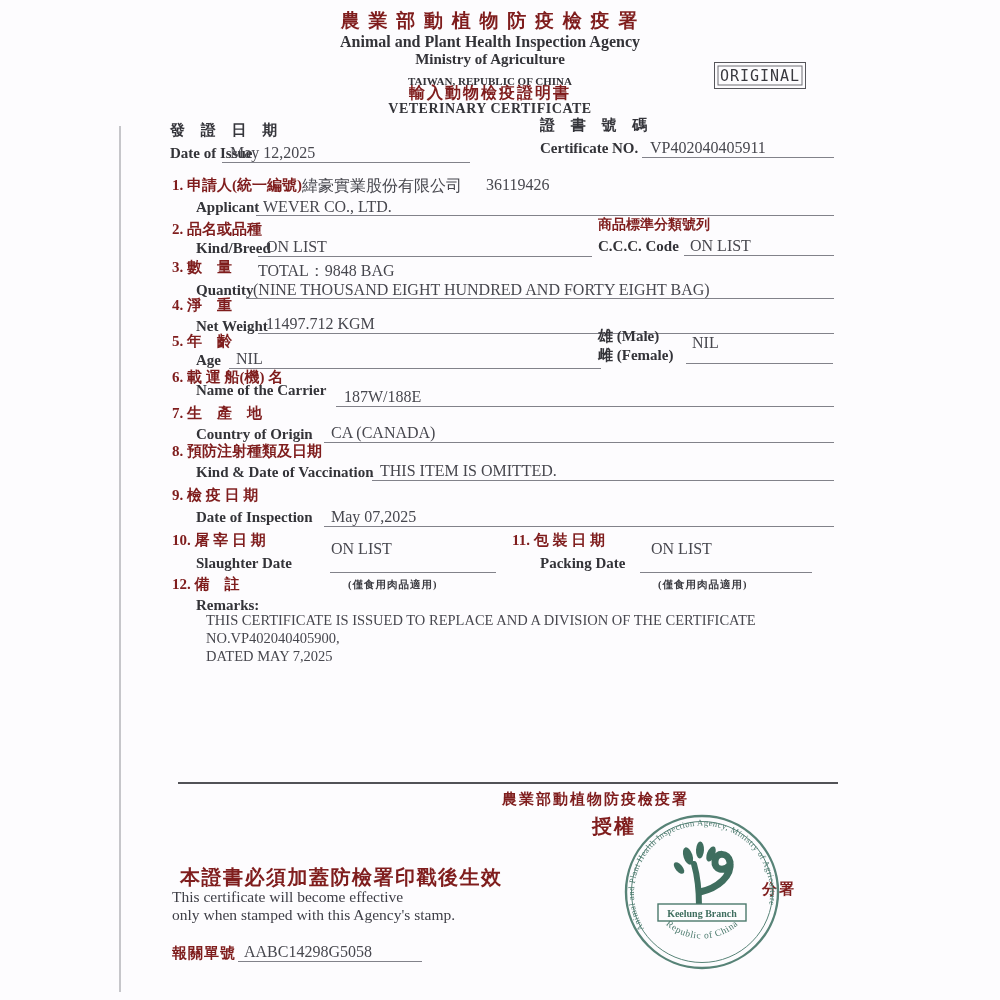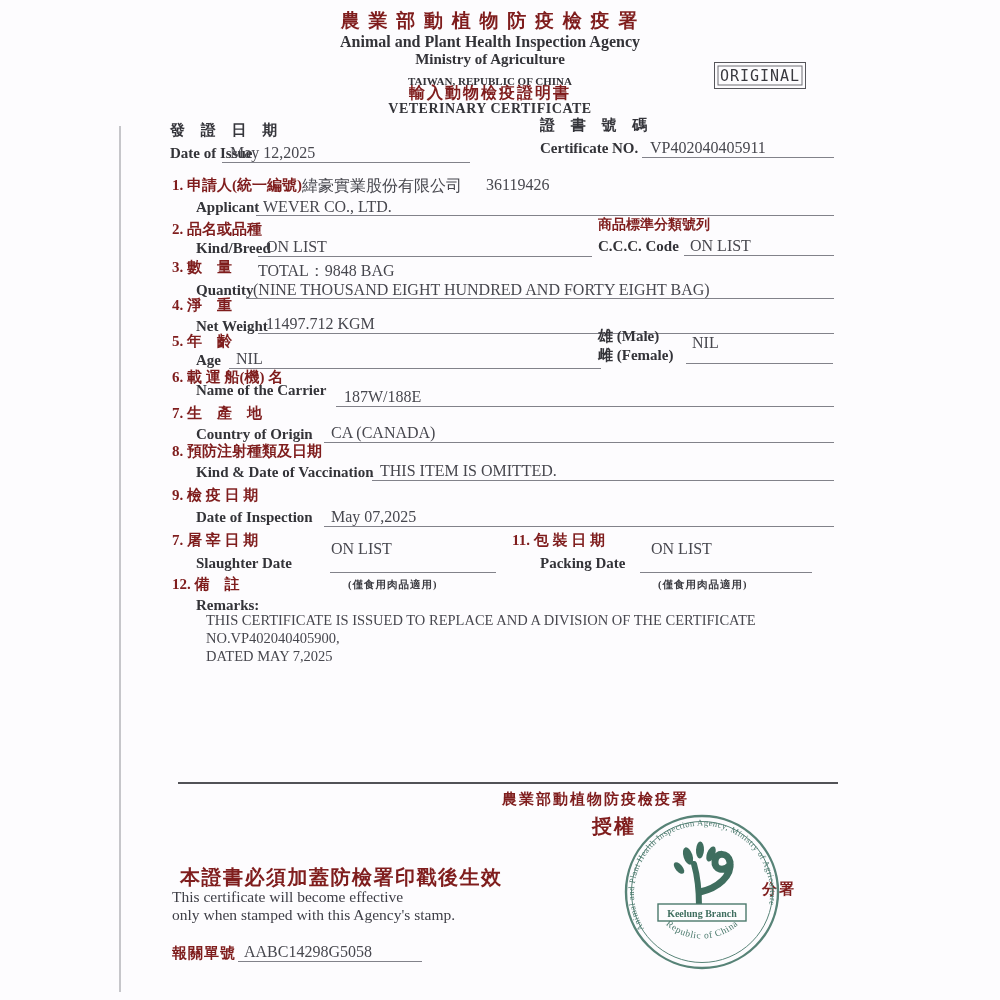--- a/index.html
+++ b/index.html
@@ -100,21 +100,21 @@
 <div class="abs zh" style="left:172px;top:442px;">8. 預防注射種類及日期</div>
 <div class="abs enb" style="left:196px;top:464px;">Kind &amp; Date of Vaccination</div>
 <div class="abs val" style="left:380px;top:462px;">THIS ITEM IS OMITTED.</div>
 <div class="ul" style="left:372px;top:480px;width:462px;"></div>
 
 <div class="abs zh" style="left:172px;top:486px;">9. 檢 疫 日 期</div>
 <div class="abs enb" style="left:196px;top:509px;">Date of Inspection</div>
 <div class="abs val" style="left:331px;top:508px;">May 07,2025</div>
 <div class="ul" style="left:324px;top:526px;width:510px;"></div>
 
-<div class="abs zh" style="left:172px;top:531px;">7. 屠 宰 日 期</div>
+<div class="abs zh" style="left:172px;top:531px;">10. 屠 宰 日 期</div>
 <div class="abs val" style="left:331px;top:540px;">ON LIST</div>
 <div class="abs enb" style="left:196px;top:555px;">Slaughter Date</div>
 <div class="ul" style="left:330px;top:572px;width:166px;"></div>
 <div class="abs note" style="left:348px;top:578px;">(僅食用肉品適用)</div>
 
 <div class="abs zh" style="left:512px;top:531px;">11. 包 裝 日 期</div>
 <div class="abs val" style="left:651px;top:540px;">ON LIST</div>
 <div class="abs enb" style="left:540px;top:555px;">Packing Date</div>
 <div class="ul" style="left:640px;top:572px;width:172px;"></div>
 <div class="abs note" style="left:658px;top:578px;">(僅食用肉品適用)</div>

